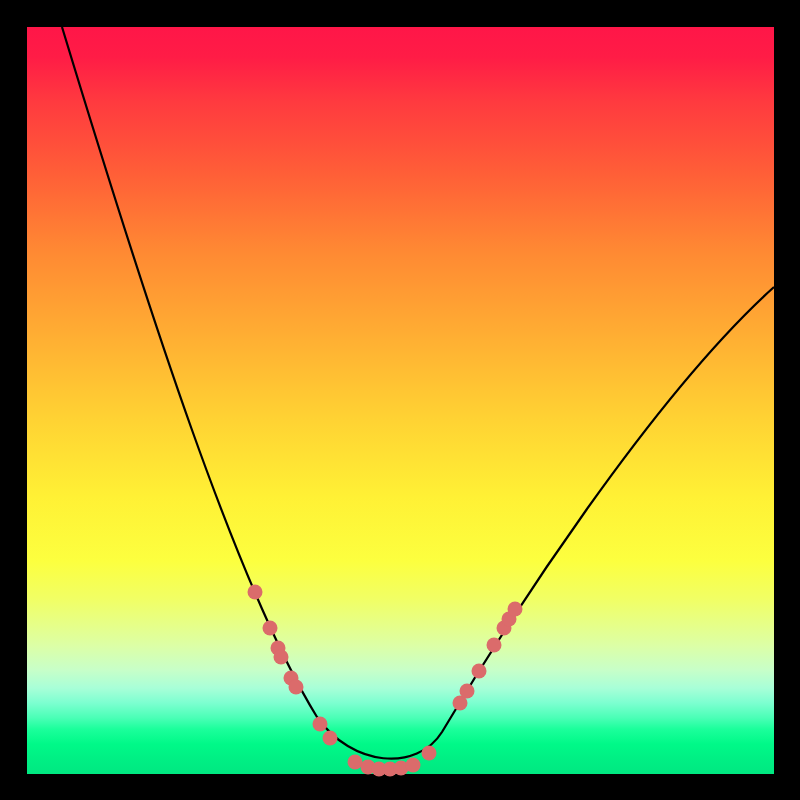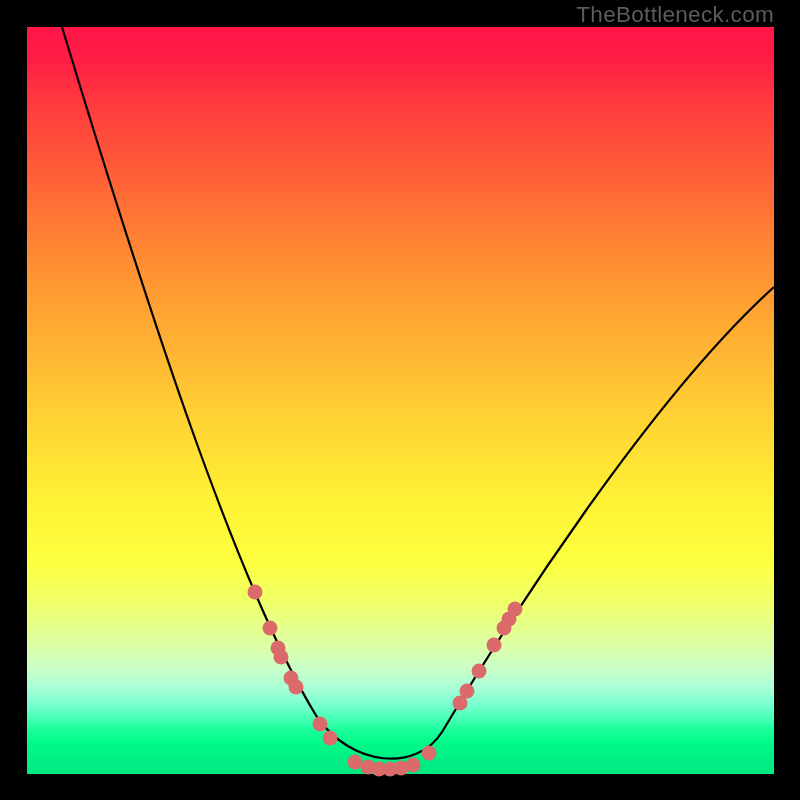--- a/index.html
+++ b/index.html
@@ -50,21 +50,20 @@
   .dot {
     fill: #db6b6b;
     stroke: none;
   }
 </style>
 </head>
 <body>
 
 <div class="frame">
 
-  <div class="watermark" data-bind="watermark">TheBottleneck.com</div>
 
   <div class="plot-area" data-bind-attr="style:colors.gradient_css" style="background: linear-gradient(to bottom, #ff1648 0%, #ff1c46 4%, #ff3a3f 10%, #ff6037 20%, #ff8933 30%, #ffad33 41%, #ffd133 52%, #fff135 63%, #fcff3f 71.5%, #f1ff64 76.5%, #e6ff88 80%, #dbffa8 83%, #c8ffc8 86%, #a8ffd8 88.5%, #7cffd0 90.5%, #4affb6 92.5%, #1bff9b 94%, #00f988 96%, #00ef84 98%, #00e881 100%);">
 
     <svg class="curve" viewBox="0 0 747 747" preserveAspectRatio="none">
       <path class="curve-stroke" data-bind-attr="d:chart_data.series.0.d" d="M 35 0 C 120 280, 210 560, 290 690 C 325 740, 390 745, 415 705 C 480 595, 625 370, 747 260"></path>
       <g id="dot-layer">
           <circle cx="228" cy="565" r="7.5" class="dot"></circle>
           <circle cx="243" cy="601" r="7.5" class="dot"></circle>
           <circle cx="251" cy="621" r="7.5" class="dot"></circle>
           <circle cx="254" cy="630" r="7.5" class="dot"></circle>

